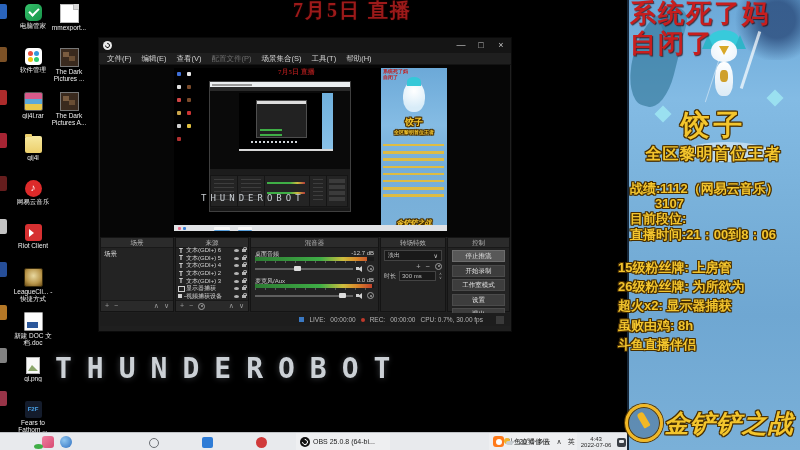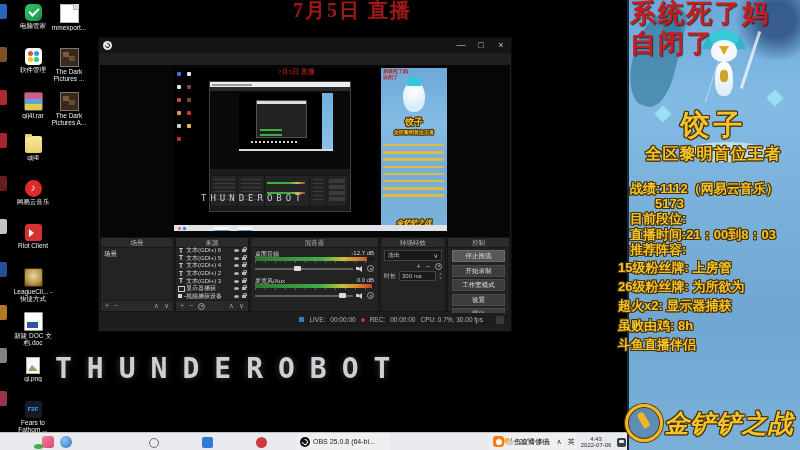--- a/index.html
+++ b/index.html
@@ -361,20 +361,30 @@
 
   <div class="abs obs">
     <div class="abs obs-titlebar">
       <div class="obslogo"></div>
       <div class="winbtns">
         <div class="winbtn">—</div>
         <div class="winbtn">□</div>
         <div class="winbtn">×</div>
       </div>
     </div>
+    <div class="abs obs-menubar">
+
+    <span class="menu-item">文件(F)</span>
+        <span class="menu-item">编辑(E)</span>
+        <span class="menu-item">查看(V)</span>
+        <span class="menu-item">配置文件(P)</span>
+        <span class="menu-item">场景集合(S)</span>
+        <span class="menu-item">工具(T)</span>
+        <span class="menu-item">帮助(H)</span>
+      </div>
 
     <div class="abs obs-preview">
       <div class="abs cap">
         <div class="abs cap-title">7月5日 直播</div>
         <div class="dot" style="left:3px;top:4px;background:#3f6fd8"></div>
         <div class="dot" style="left:3px;top:17px;background:#e0e0e0"></div>
         <div class="dot" style="left:3px;top:30px;background:#cf4444"></div>
         <div class="dot" style="left:3px;top:43px;background:#caa44a"></div>
         <div class="dot" style="left:3px;top:56px;background:#d0d0d0"></div>
         <div class="dot" style="left:3px;top:69px;background:#b03030"></div>
@@ -629,24 +639,23 @@
     <div class="ov-crystal" style="left:28px;top:108px;"></div>
     <div class="ov-crystal" style="left:140px;top:92px;"></div>
   </div>
   <div class="abs ov-warn" style="left:630px;top:-4px;">系统死了妈</div>
   <div class="abs ov-warn" style="left:630px;top:26px;">自闭了</div>
   <div class="abs ov-name gold">饺子</div>
   <div class="abs ov-sub gold">全区黎明首位王者</div>
   <div class="abs ov-stack1">
 
   <div class="ov-line gold" data-ind="a">战绩:1112（网易云音乐）</div>
-      <div class="ov-line gold" data-ind="b">5173</div>
+      <div class="ov-line gold" data-ind="b">3107</div>
       <div class="ov-line gold" data-ind="a">目前段位:</div>
-      <div class="ov-line gold" data-ind="a">直播时间:21：00到8：03</div>
-      <div class="ov-line gold" data-ind="a">推荐阵容:</div>
+      <div class="ov-line gold" data-ind="a">直播时间:21：00到8：06</div>
     </div>
   <div class="abs ov-stack2">
 
   <div class="ov-line gold" data-ind="c">15级粉丝牌: 上房管</div>
       <div class="ov-line gold" data-ind="c">26级粉丝牌: 为所欲为</div>
       <div class="ov-line gold" data-ind="c">超火x2: 显示器捕获</div>
       <div class="ov-line gold" data-ind="c">虽败由鸡: 8h</div>
       <div class="ov-line gold" data-ind="c">斗鱼直播伴侣</div>
     </div>
   <div class="abs ov-logo-icon"></div>

